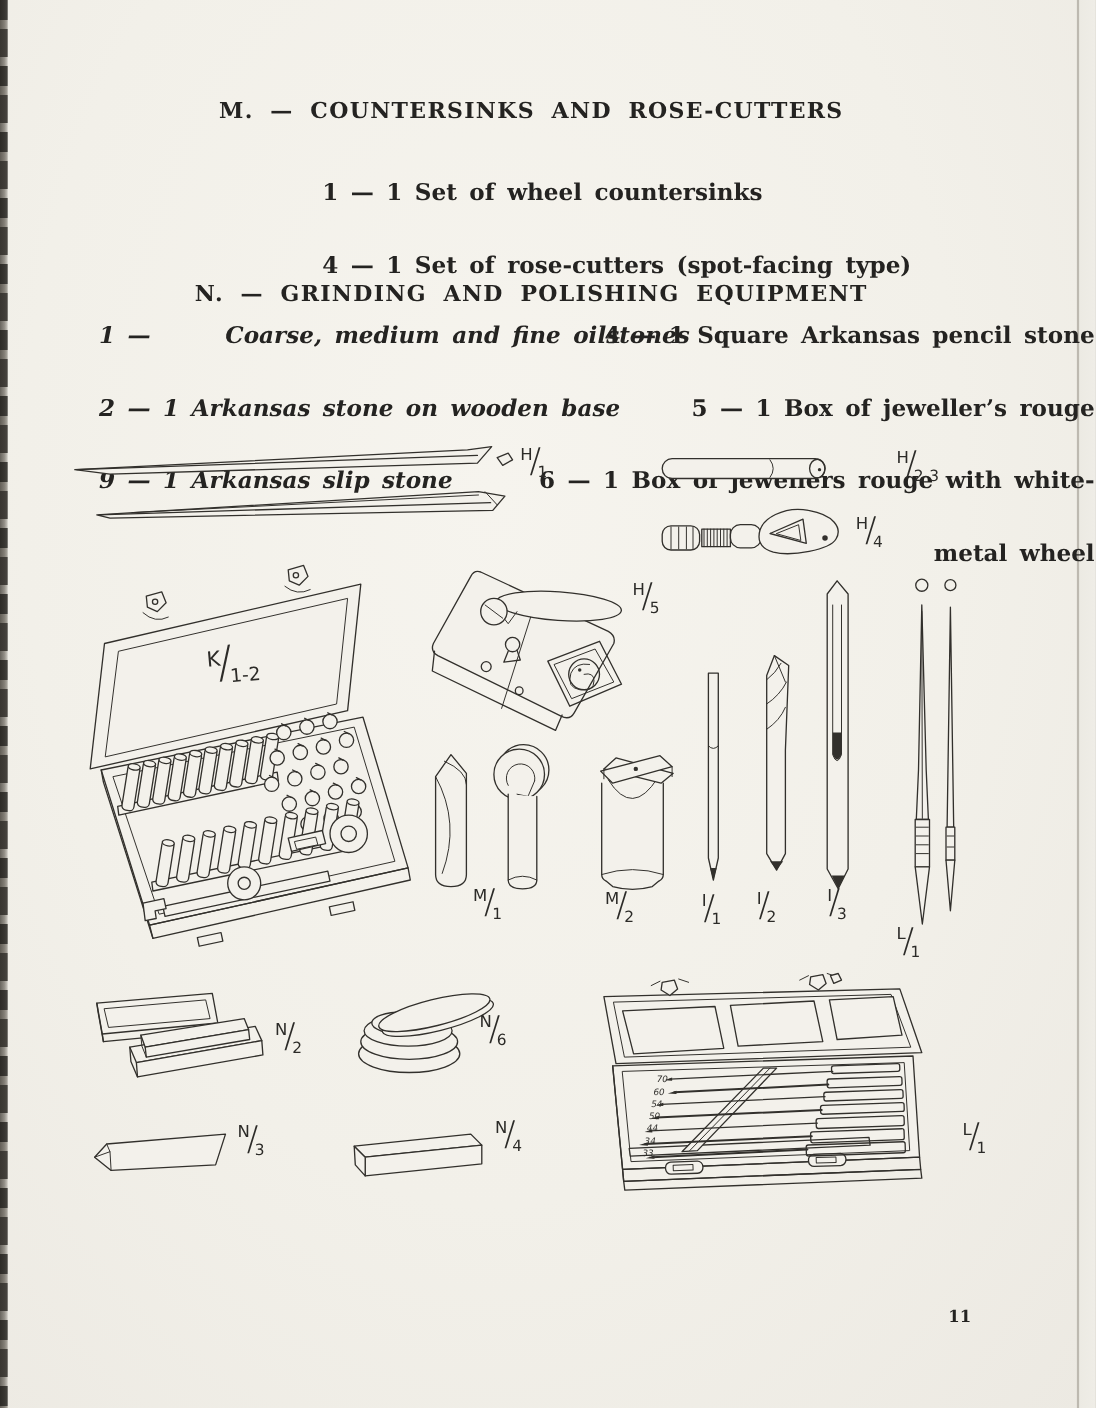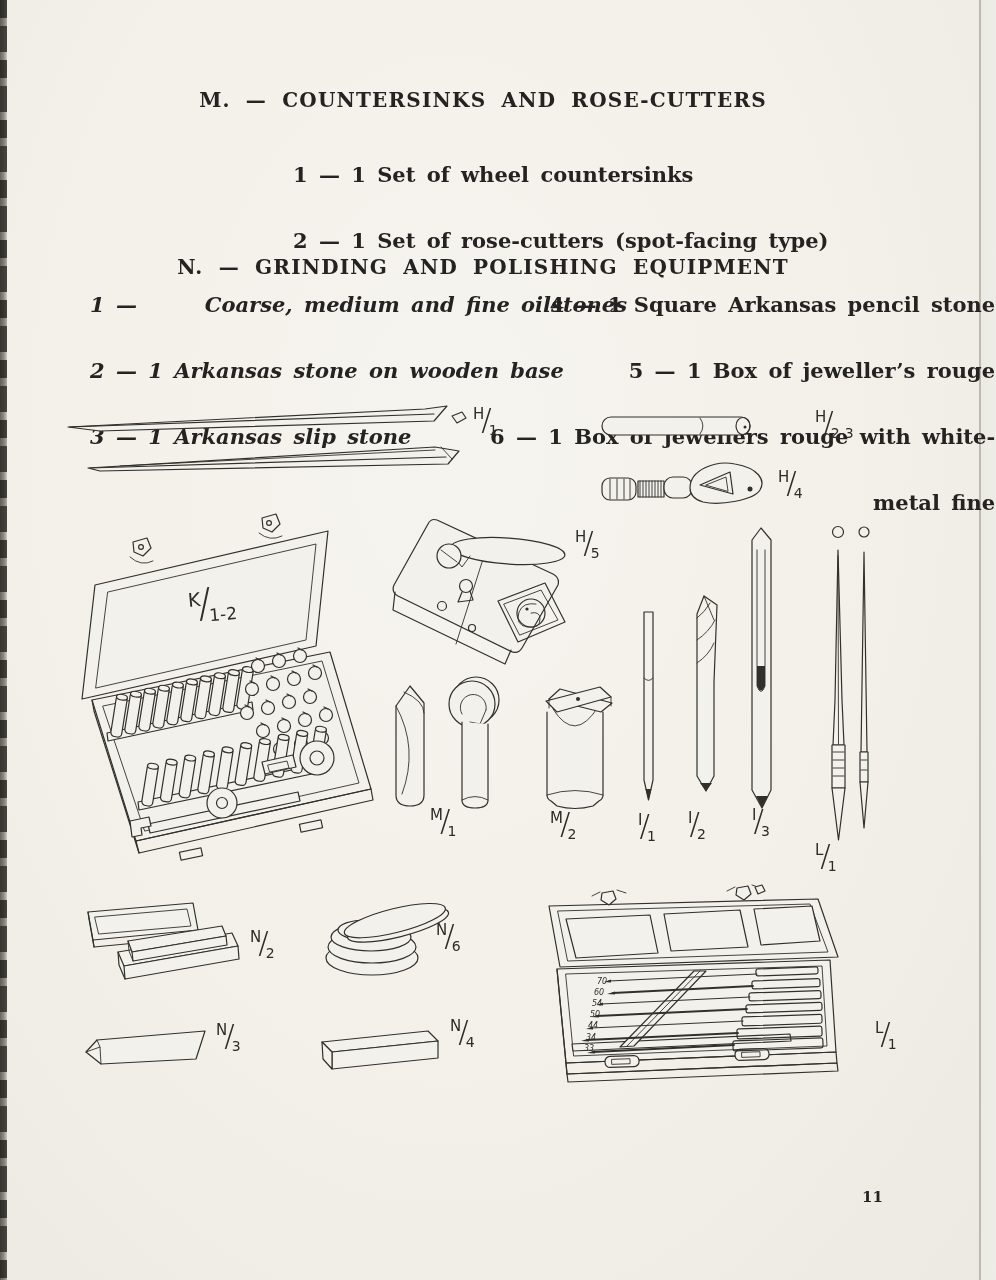--- a/index.html
+++ b/index.html
@@ -50,34 +50,34 @@
 
 <div class="page">
 
   <div class="right-margin"></div>
   <div class="right-edge-line"></div>
   <div class="torn-edge"></div>
 
   <div class="heading m-heading">M. — COUNTERSINKS AND ROSE-CUTTERS</div>
   <div class="list m-list">
     <div>1 — 1 Set of wheel countersinks</div>
-    <div>2 — 1 Set of rose-cutters (spot-facing type)</div>
+    <div>4 — 1 Set of rose-cutters (spot-facing type)</div>
   </div>
 
   <div class="heading n-heading">N. — GRINDING AND POLISHING EQUIPMENT</div>
   <div class="list n-list-left">
     <div>1 —      Coarse, medium and fine oilstones</div>
     <div>2 — 1 Arkansas stone on wooden base</div>
-    <div>3 — 1 Arkansas slip stone</div>
+    <div>9 — 1 Arkansas slip stone</div>
   </div>
   <div class="list n-list-right">
     <div>4 — 1 Square Arkansas pencil stone</div>
     <div>5 — 1 Box of jeweller’s rouge</div>
     <div>6 — 1 Box of jewellers rouge with white-</div>
-    <div class="indent-line">metal fine</div>
+    <div class="indent-line">metal wheel</div>
   </div>
 
   <svg class="art" width="996" height="1280" viewBox="0 0 996 1280">
     <defs>
       <pattern id="kn" width="5" height="8" patternUnits="userSpaceOnUse" patternTransform="rotate(24)">
         <rect width="5" height="8" fill="#f3f1eb" stroke="none"></rect>
         <line x1="0" y1="0" x2="0" y2="8" stroke="#34322e" stroke-width="1.4"></line>
       </pattern>
       <pattern id="knd" width="4" height="4" patternUnits="userSpaceOnUse">
         <rect width="4" height="4" fill="#34322e" stroke="none"></rect>

